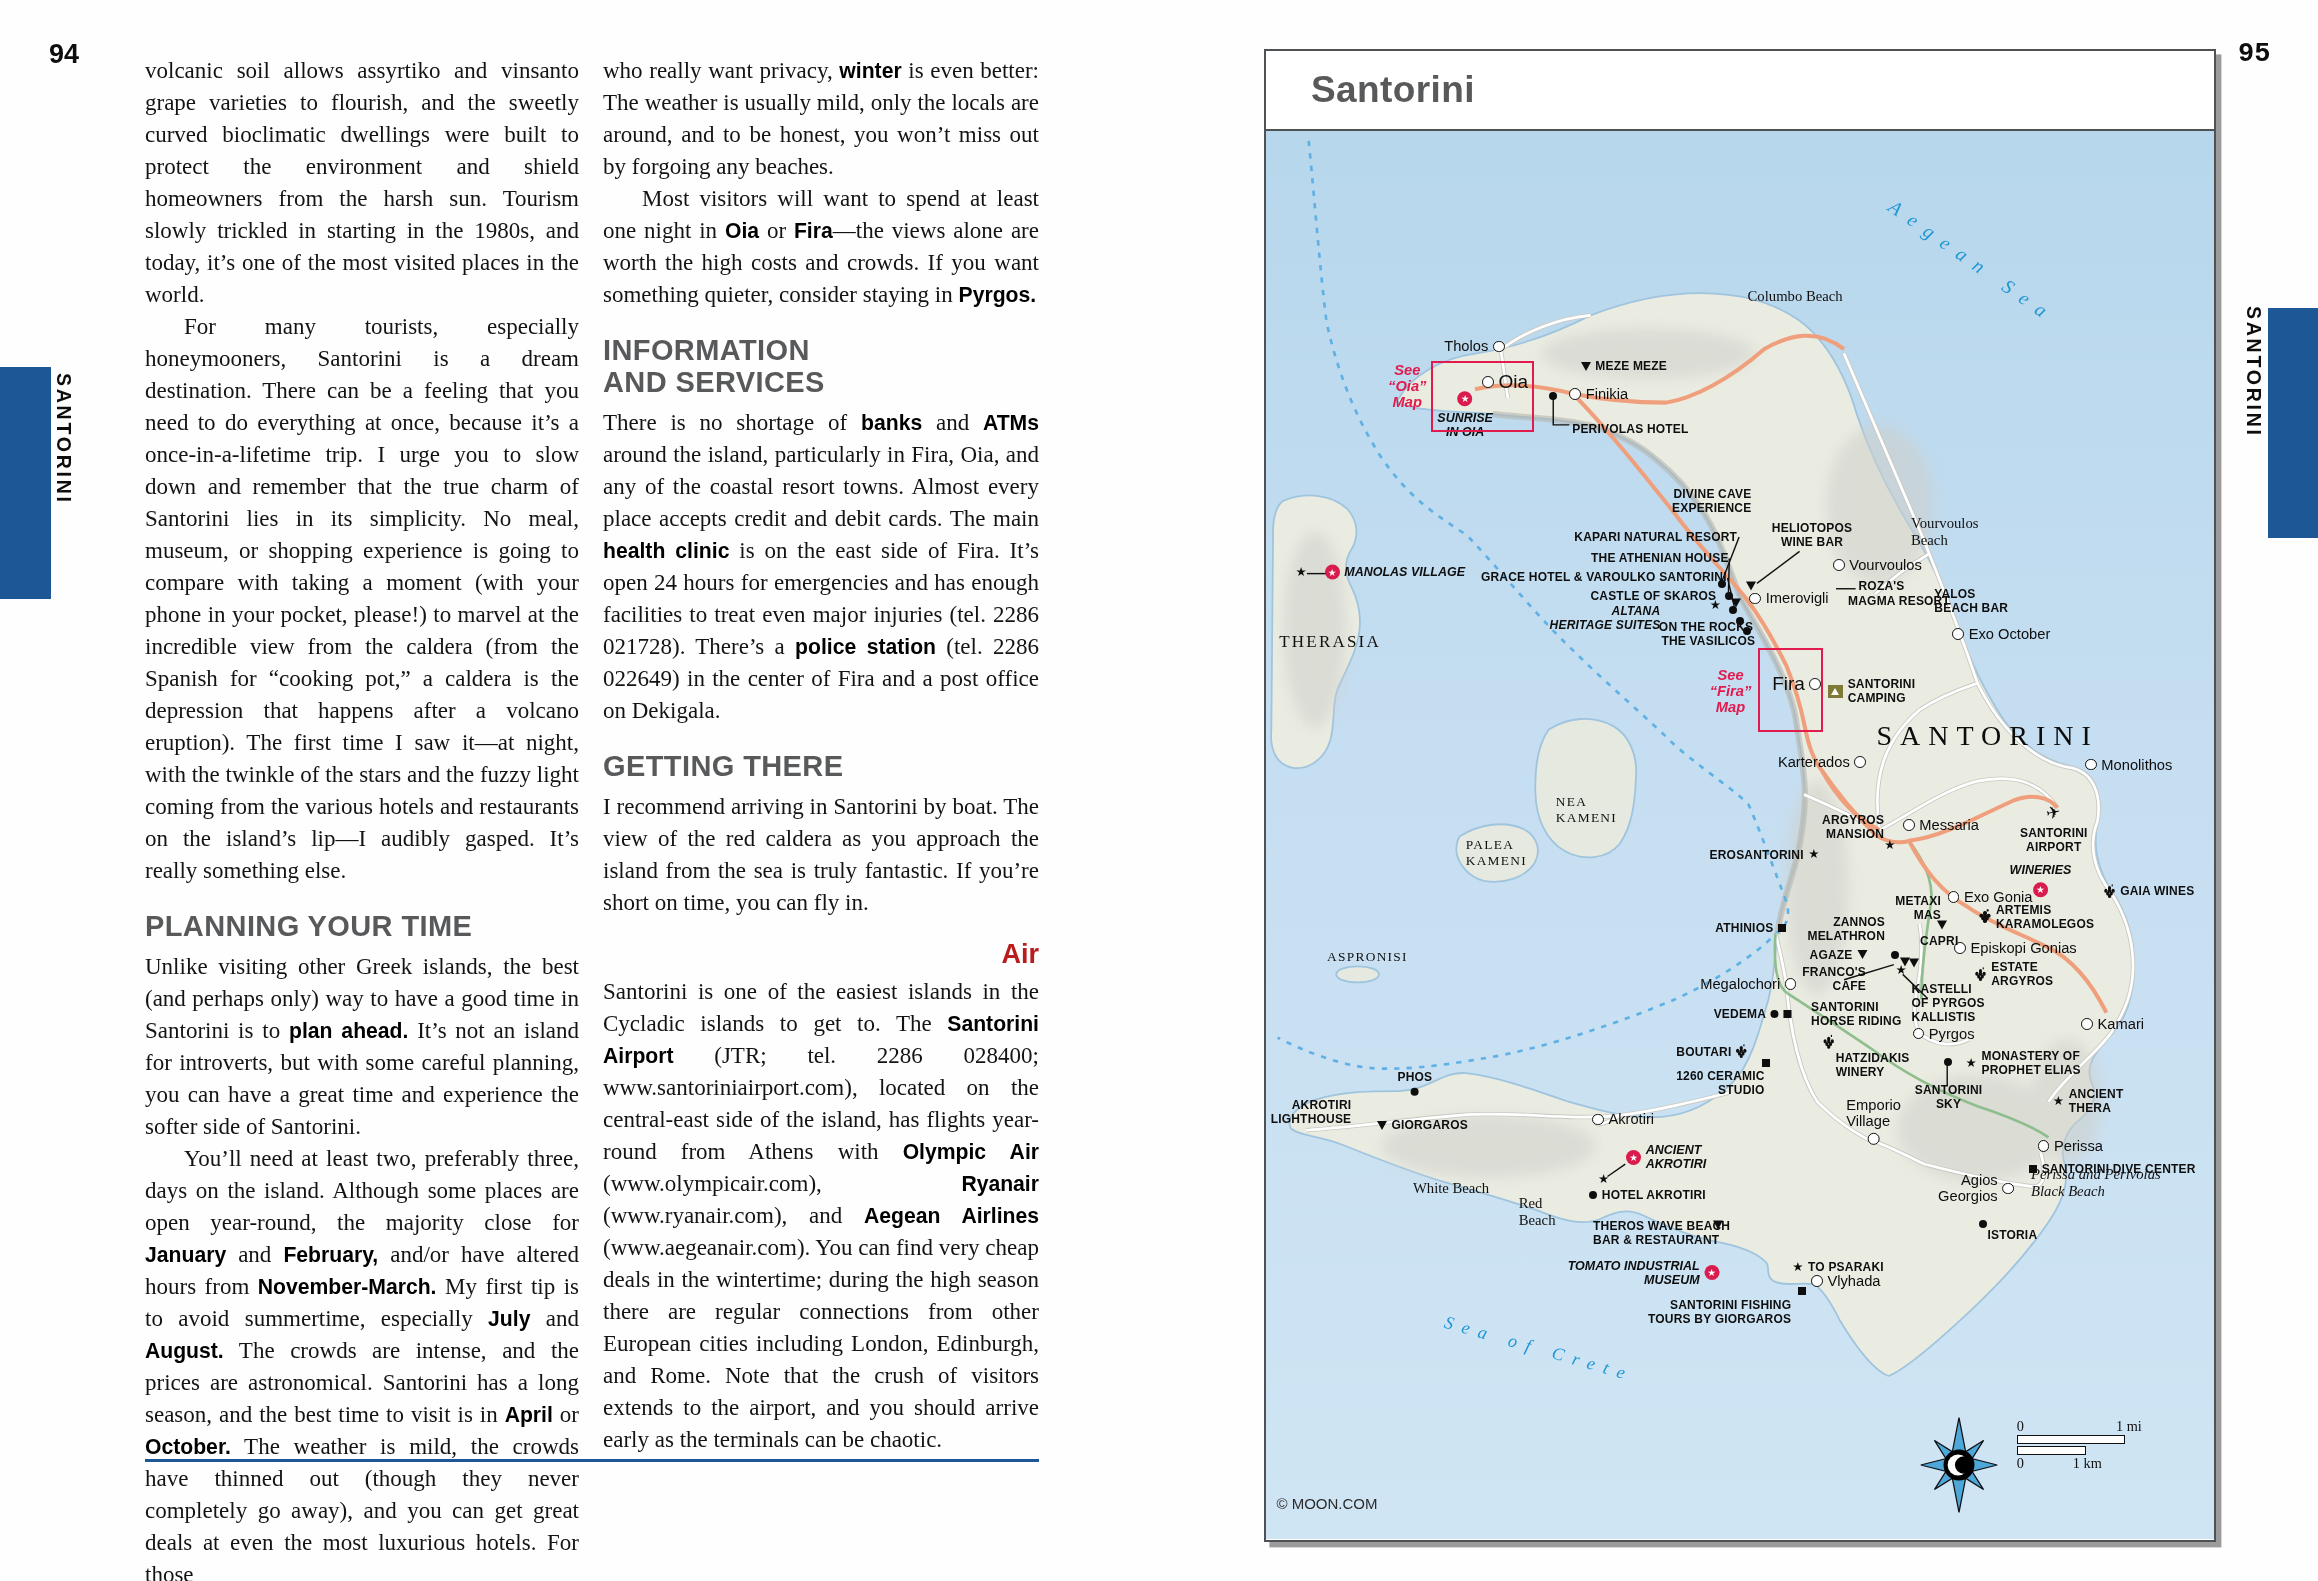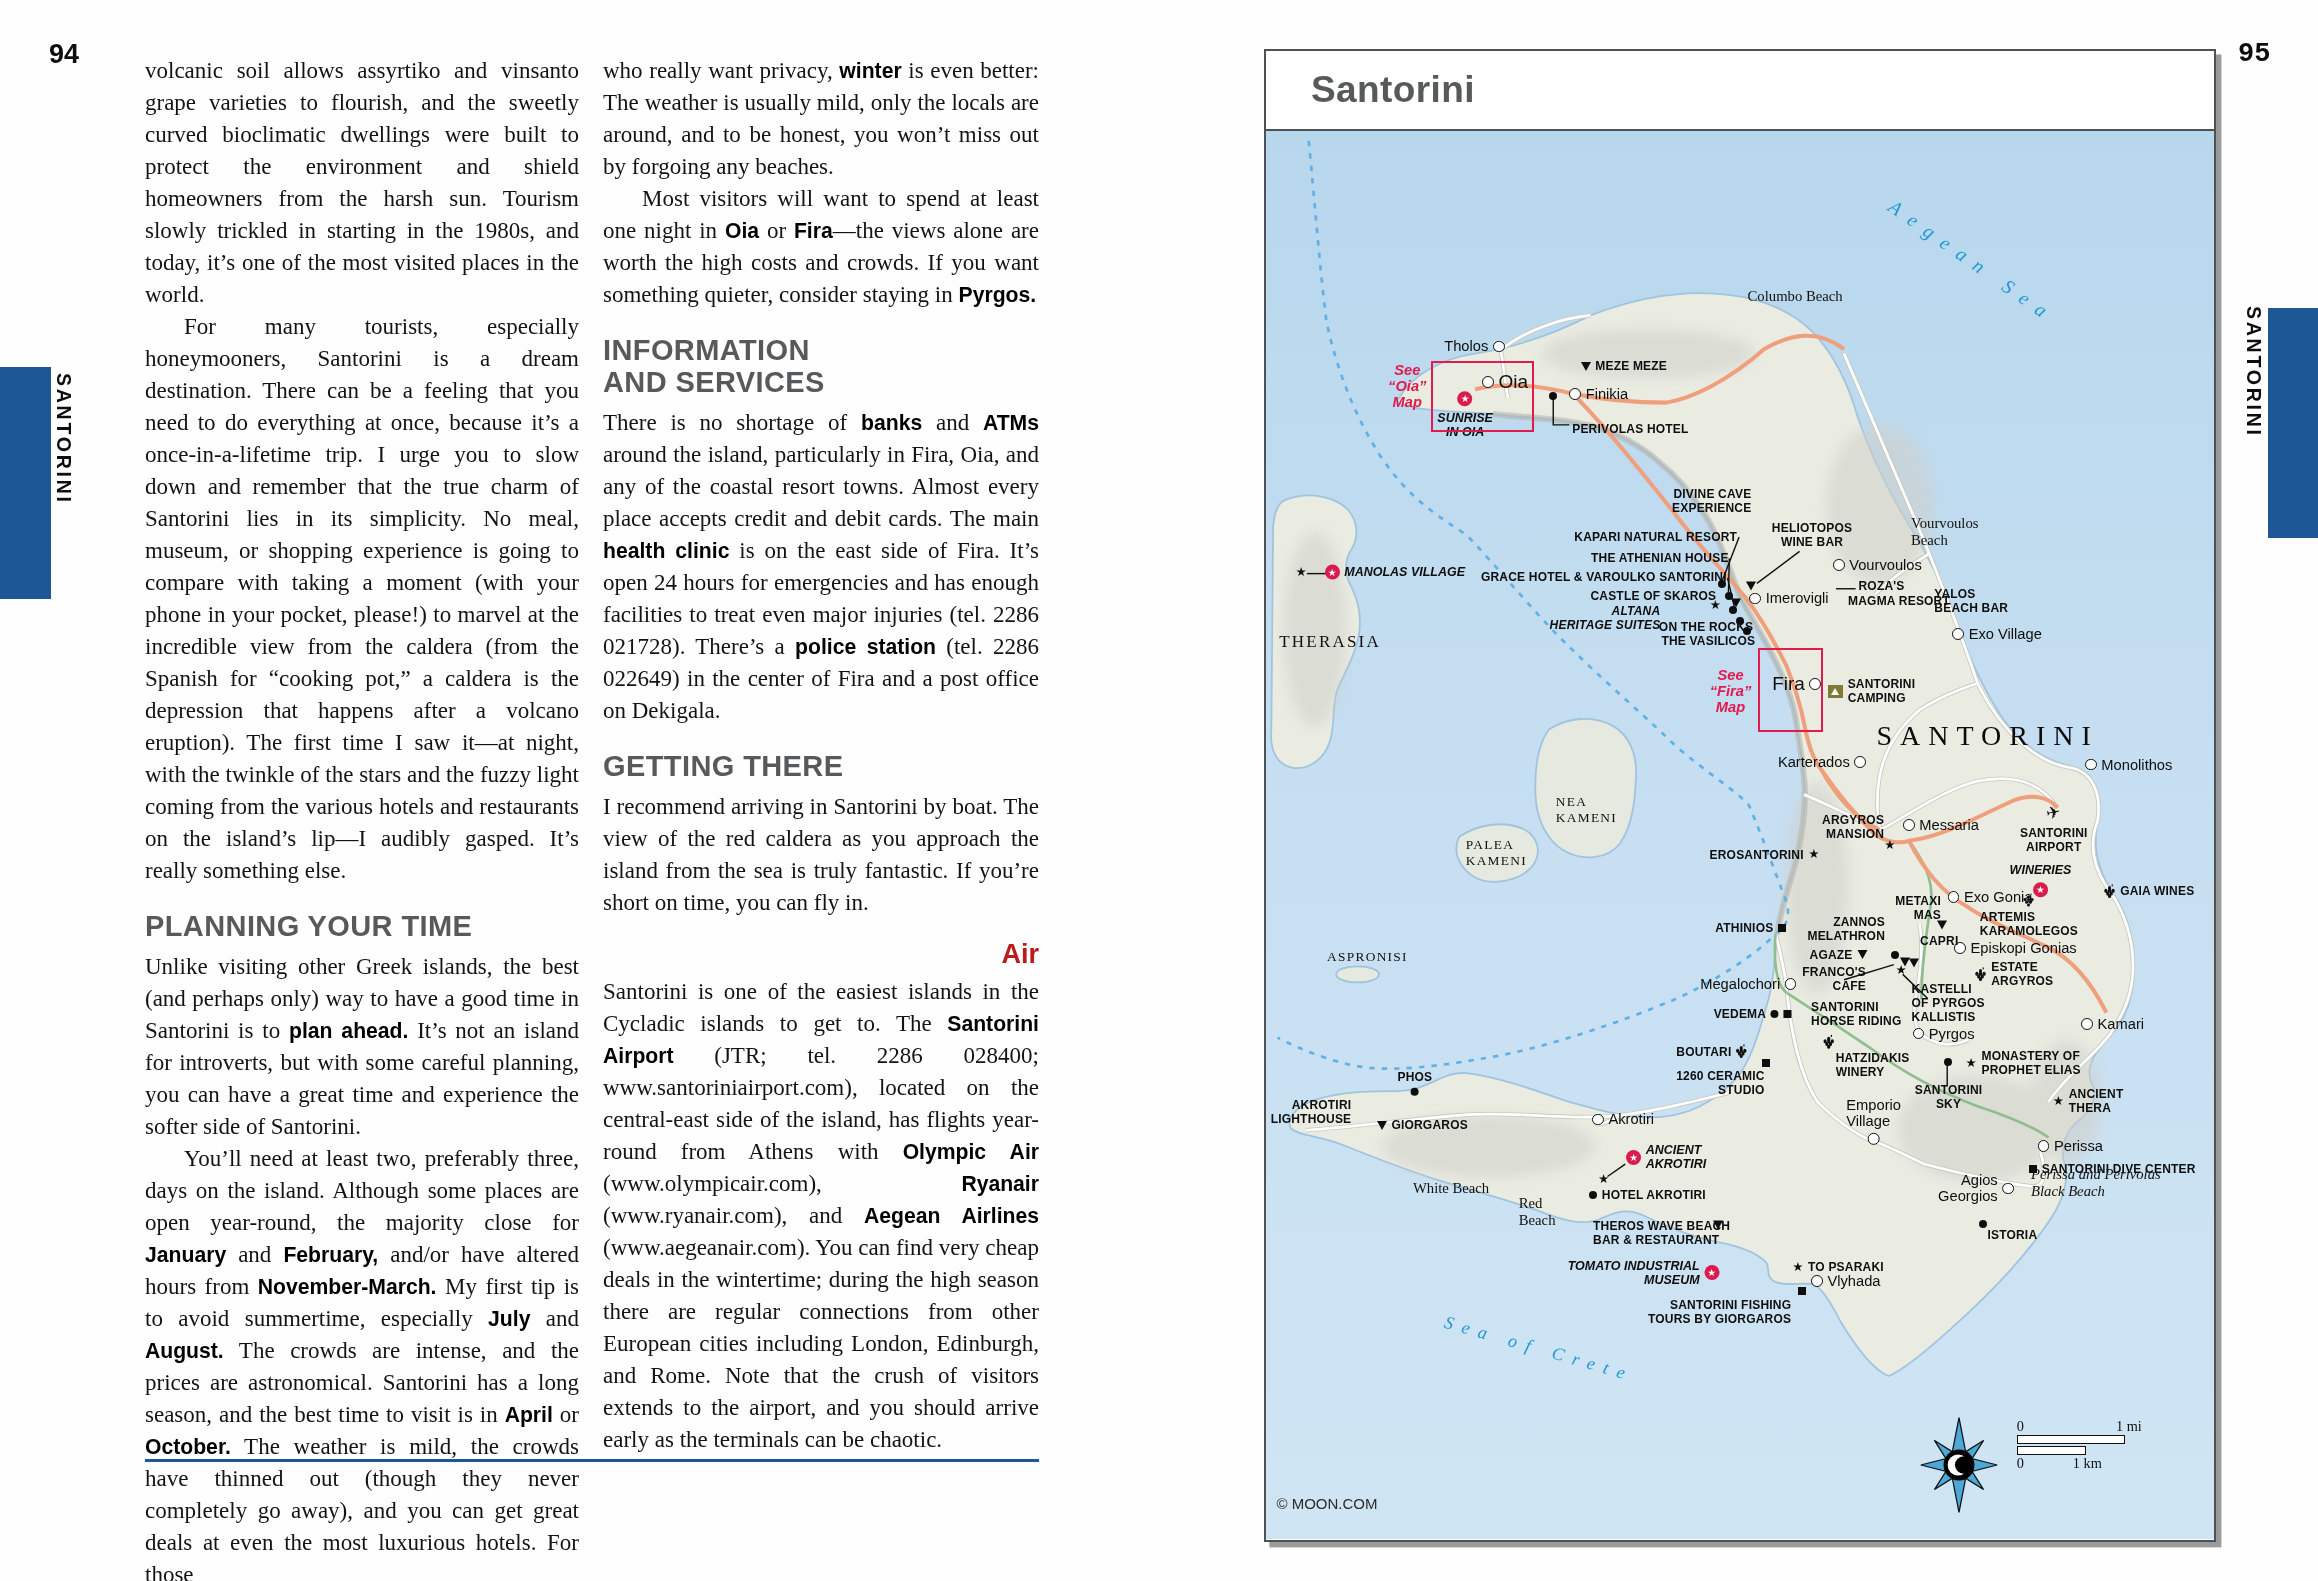--- a/index.html
+++ b/index.html
@@ -246,21 +246,21 @@
         <div class="lbl beach" style="left: 15.5%; top: 75.1%; transform: translate(0px, -50%);"><span class="txt">White Beach</span></div>
         <div class="lbl beach" style="left: 28.6%; top: 76.8%; transform: translate(-50%, -50%);"><span class="txt">Red
 Beach</span></div>
         <div class="lbl beach" style="left: 80.7%; top: 74.7%; transform: translate(0px, -50%); font-style: italic;"><span class="txt">Perissa and Perivolas
 Black Beach</span></div>
         <div class="lbl settle" style="left: 18.8%; top: 15.3%; transform: translate(0px, -50%);"><span class="txt">Tholos</span><span class="mk mk-circle"></span></div>
         <div class="lbl town" style="left: 22.8%; top: 17.8%; transform: translate(0px, -50%);"><span class="mk mk-circle"></span><span class="txt">Oia</span></div>
         <div class="lbl settle" style="left: 32%; top: 18.7%; transform: translate(0px, -50%);"><span class="mk mk-circle"></span><span class="txt">Finikia</span></div>
         <div class="lbl settle" style="left: 51%; top: 33.2%; transform: translate(0px, -50%);"><span class="mk mk-circle"></span><span class="txt">Imerovigli</span></div>
         <div class="lbl settle" style="left: 59.8%; top: 30.8%; transform: translate(0px, -50%);"><span class="mk mk-circle"></span><span class="txt">Vourvoulos</span></div>
-        <div class="lbl settle" style="left: 72.4%; top: 35.7%; transform: translate(0px, -50%);"><span class="mk mk-circle"></span><span class="txt">Exo Village</span></div>
+        <div class="lbl settle" style="left: 72.4%; top: 35.7%; transform: translate(0px, -50%);"><span class="mk mk-circle"></span><span class="txt">Exo October</span></div>
         <div class="lbl town" style="left: 53.4%; top: 39.3%; transform: translate(0px, -50%);"><span class="txt">Fira</span><span class="mk mk-circle"></span></div>
         <div class="lbl settle" style="left: 54%; top: 44.8%; transform: translate(0px, -50%);"><span class="txt">Karterados</span><span class="mk mk-circle"></span></div>
         <div class="lbl settle" style="left: 67.2%; top: 49.3%; transform: translate(0px, -50%);"><span class="mk mk-circle"></span><span class="txt">Messaria</span></div>
         <div class="lbl settle" style="left: 86.4%; top: 45%; transform: translate(0px, -50%);"><span class="mk mk-circle"></span><span class="txt">Monolithos</span></div>
         <div class="lbl settle" style="left: 71.9%; top: 54.4%; transform: translate(0px, -50%);"><span class="mk mk-circle"></span><span class="txt">Exo Gonia</span></div>
         <div class="lbl settle" style="left: 72.6%; top: 58%; transform: translate(0px, -50%);"><span class="mk mk-circle"></span><span class="txt">Episkopi Gonias</span></div>
         <div class="lbl settle" style="left: 45.8%; top: 60.6%; transform: translate(0px, -50%);"><span class="txt">Megalochori</span><span class="mk mk-circle"></span></div>
         <div class="lbl settle" style="left: 68.2%; top: 64.1%; transform: translate(0px, -50%);"><span class="mk mk-circle"></span><span class="txt">Pyrgos</span></div>
         <div class="lbl settle" style="left: 86%; top: 63.4%; transform: translate(0px, -50%);"><span class="mk mk-circle"></span><span class="txt">Kamari</span></div>
         <div class="lbl settle" style="left: 64.1%; top: 70.3%; transform: translate(-50%, -50%); flex-direction: column;"><span class="txt">Emporio
@@ -301,21 +301,21 @@
 CAMPING</span></div>
         <div class="lbl poi txt-r" style="left: 65.2%; top: 49.4%; transform: translate(-100%, -50%);"><span class="txt" style="text-align: right;">ARGYROS
 MANSION</span></div>
         <div class="lbl poi" style="left: 58.4%; top: 51.4%; transform: translate(-100%, -50%);"><span class="txt">EROSANTORINI</span><span class="mk mk-star">★</span></div>
         <div class="lbl poi txt-c" style="left: 83.1%; top: 49.6%; transform: translate(-50%, -50%); flex-direction: column;"><span class="mk mk-plane">✈</span><span class="txt" style="text-align: center;">SANTORINI
 AIRPORT</span></div>
         <div class="lbl poi-i txt-c" style="left: 81.7%; top: 53.2%; transform: translate(-50%, -50%); flex-direction: column;"><span class="txt" style="text-align: center;">WINERIES</span><span class="mk mk-redstar">★</span></div>
         <div class="lbl poi" style="left: 88.4%; top: 54%; transform: translate(0px, -50%);"><span class="mk mk-grapes"></span><span class="txt">GAIA WINES</span></div>
         <div class="lbl poi txt-r" style="left: 71.2%; top: 55.2%; transform: translate(-100%, -50%);"><span class="txt" style="text-align: right;">METAXI
 MAS</span></div>
-        <div class="lbl poi" style="left: 75.3%; top: 55.8%; transform: translate(0px, -50%); flex-direction: column;"><span class="mk mk-grapes"></span><span class="txt">ARTEMIS
+        <div class="lbl poi" style="left: 75.3%; top: 55.8%; transform: translate(0px, -50%);"><span class="mk mk-grapes"></span><span class="txt">ARTEMIS
 KARAMOLEGOS</span></div>
         <div class="lbl poi txt-r" style="left: 65.3%; top: 56.7%; transform: translate(-100%, -50%);"><span class="txt" style="text-align: right;">ZANNOS
 MELATHRON</span></div>
         <div class="lbl poi" style="left: 69%; top: 57.5%; transform: translate(0px, -50%);"><span class="txt">CAPRI</span></div>
         <div class="lbl poi" style="left: 63.4%; top: 58.5%; transform: translate(-100%, -50%);"><span class="txt">AGAZE</span><span class="mk mk-tri"></span></div>
         <div class="lbl poi" style="left: 47.4%; top: 56.6%; transform: translate(0px, -50%);"><span class="txt">ATHINIOS</span><span class="mk mk-sq"></span></div>
         <div class="lbl poi txt-r" style="left: 63.3%; top: 60.2%; transform: translate(-100%, -50%);"><span class="txt" style="text-align: right;">FRANCO'S
 CAFE</span></div>
         <div class="lbl poi" style="left: 68.1%; top: 61.9%; transform: translate(0px, -50%);"><span class="txt">KASTELLI
 OF PYRGOS

